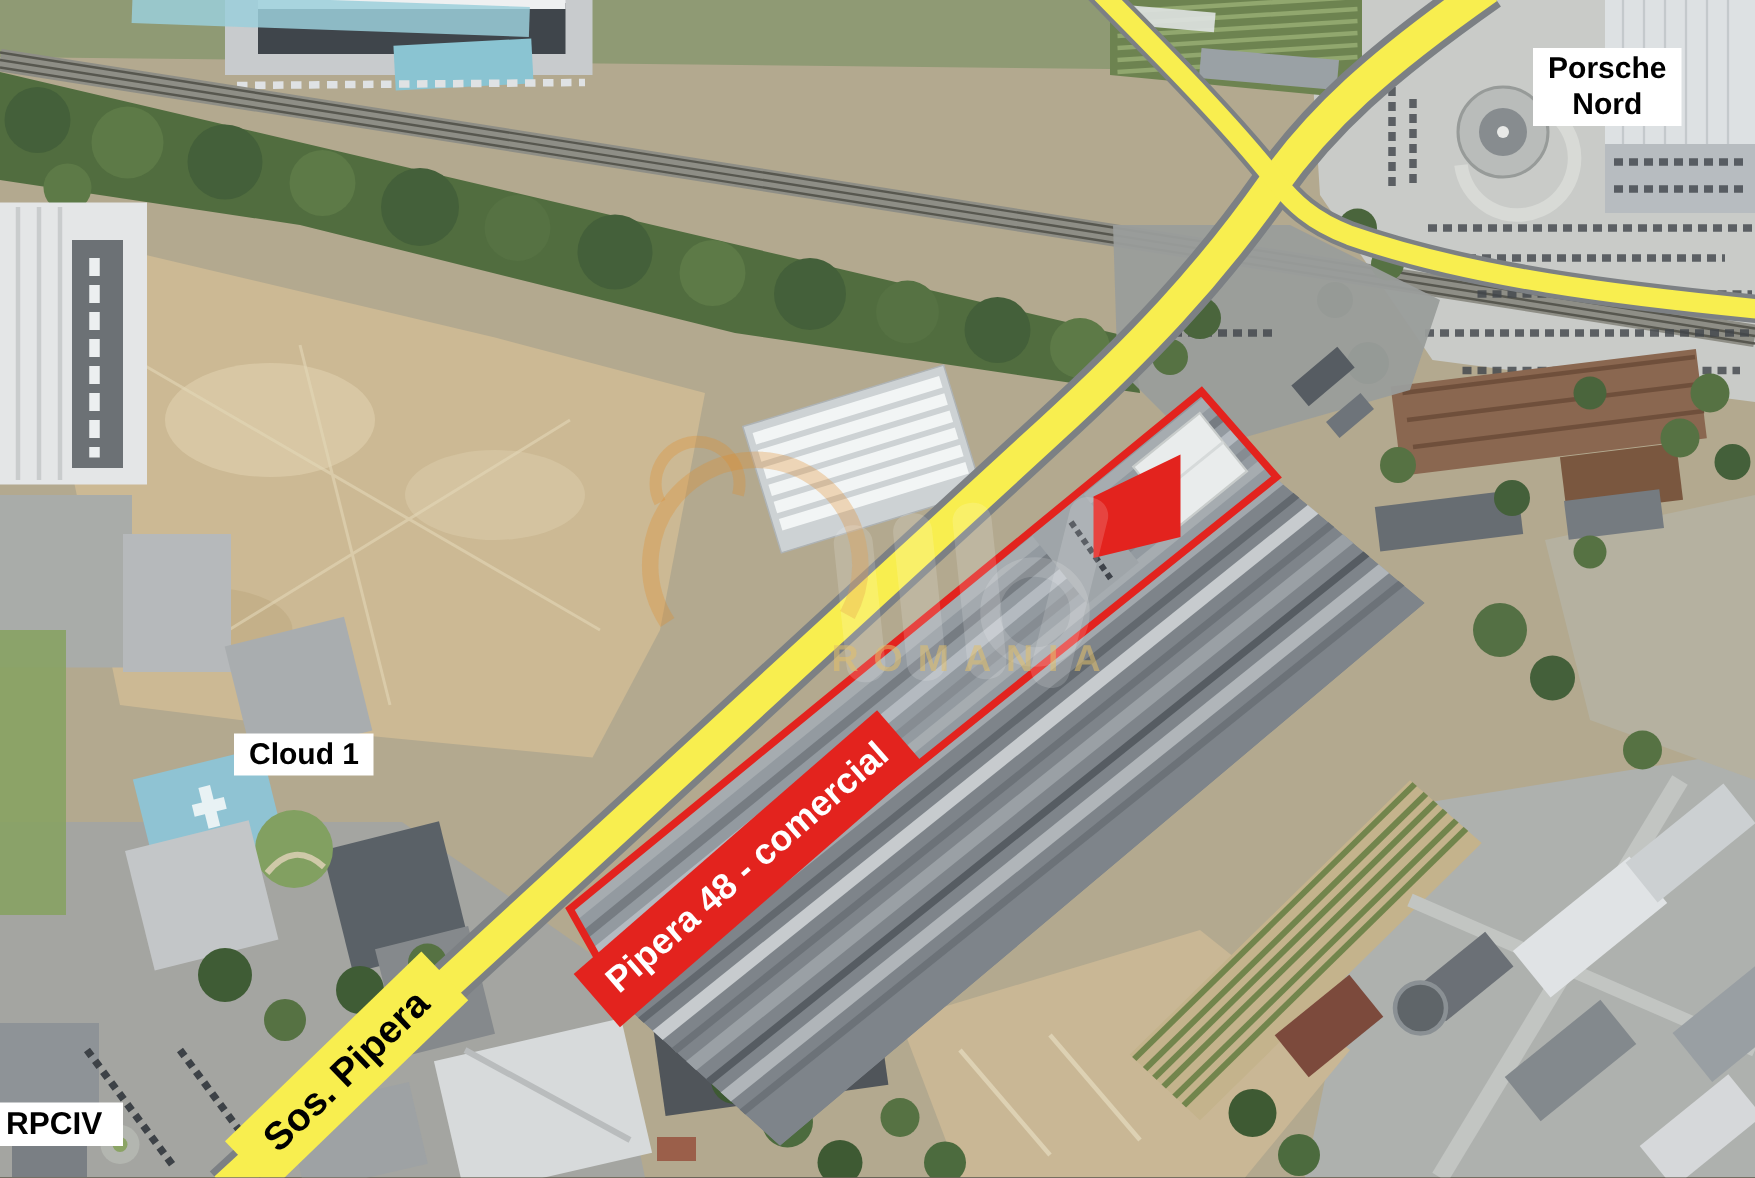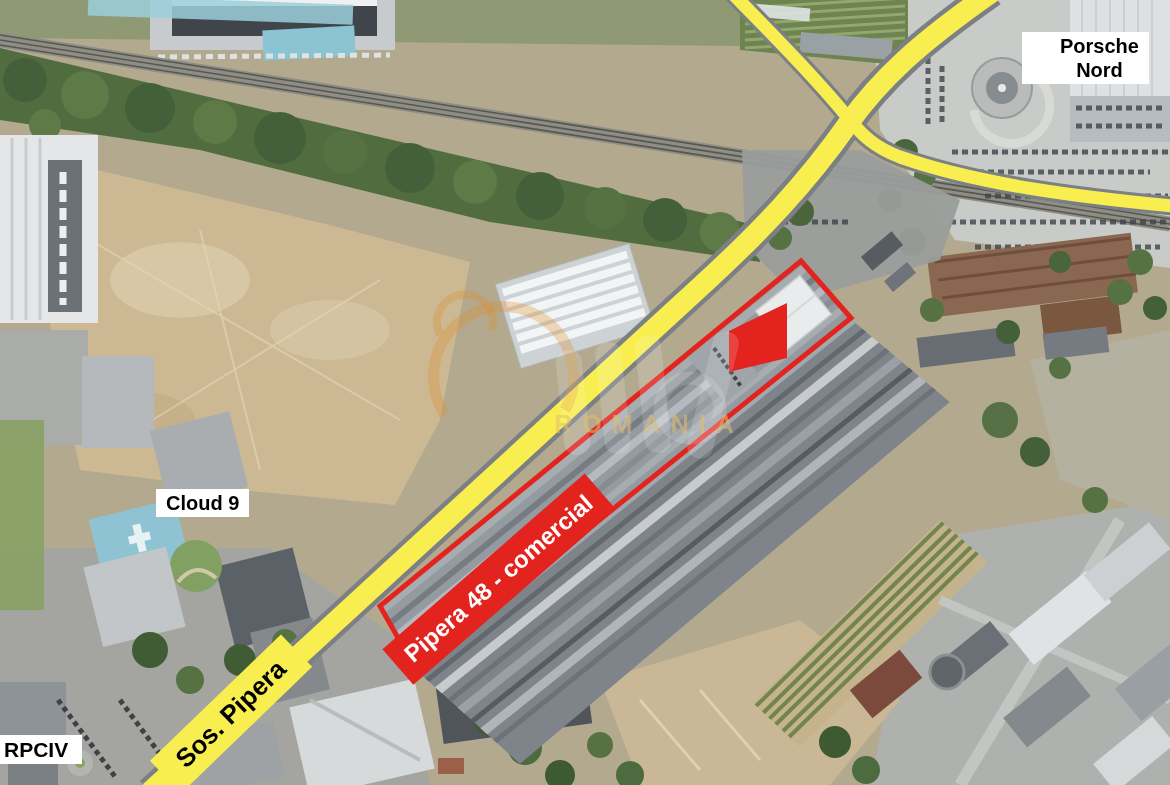--- a/index.html
+++ b/index.html
@@ -3,36 +3,36 @@
 <meta charset="utf-8">
 <style>
   html,body{margin:0;padding:0;background:#222;}
   .map{
     position:relative;width:1170px;height:785px;overflow:hidden;
     font-family:"Liberation Sans",sans-serif;background:#b2a88e;
   }
   .map svg{position:absolute;left:0;top:0;}
   .lbl{
     position:absolute;background:#ffffff;color:#000;font-weight:bold;
-    text-align:center;white-space:nowrap;line-height:1.2;padding-left:28px;
+    text-align:center;white-space:nowrap;line-height:1.2;
   }
   .lbl-porsche{left:1022px;top:32px;width:99px;height:52px;
     display:flex;flex-direction:column;justify-content:center;font-size:20px;}
   .lbl-cloud9{left:156px;top:489px;padding:2px 10px;font-size:20px;}
   .lbl-rpciv{left:0px;top:735px;padding:2px 14px 2px 4px;font-size:21px;}
   .lbl-road{
     left:231px;top:714px;transform:translate(-50%,-50%) rotate(-44deg);
     background:#F8EE4F;font-size:26px;padding:7px 20px;
   }
   .lbl-property{
     left:499px;top:579px;transform:translate(-50%,-50%) rotate(-41deg);
     background:#E3231E;color:#fff;font-size:24px;padding:9px 14px;
   }
   .wmark{
-    position:absolute;left:649px;top:424px;transform:translate(-50%,-50%);
+    position:absolute;left:649px;top:440px;transform:translate(-50%,-50%);
     color:rgba(226,192,106,0.55);font-weight:bold;font-size:25px;
     letter-spacing:10px;white-space:nowrap;
   }
 </style>
 </head>
 <body>
 
 <div class="map">
 <svg width="1170" height="785" viewBox="0 0 1170 785">
   <defs>
@@ -306,18 +306,18 @@
       <rect x="700" y="330" width="26" height="130" rx="12" transform="rotate(14 713 395)"></rect>
     </g>
     <circle cx="690" cy="408" r="30" stroke="#ffffff" stroke-width="13" fill="none" opacity="0.15"></circle>
   </g>
 </svg>
 
   <div class="lbl lbl-porsche">
     <span>Porsche</span>
     <span>Nord</span>
   </div>
-  <div class="lbl lbl-cloud9">Cloud 9</div>
+  <div class="lbl lbl-cloud9">Cloud 1</div>
   <div class="lbl lbl-rpciv">RPCIV</div>
   <div class="lbl lbl-road">Sos. Pipera</div>
   <div class="lbl lbl-property">Pipera 48 - comercial</div>
   <div class="wmark">ROMANIA</div>
 </div>
 
 </body></html>

